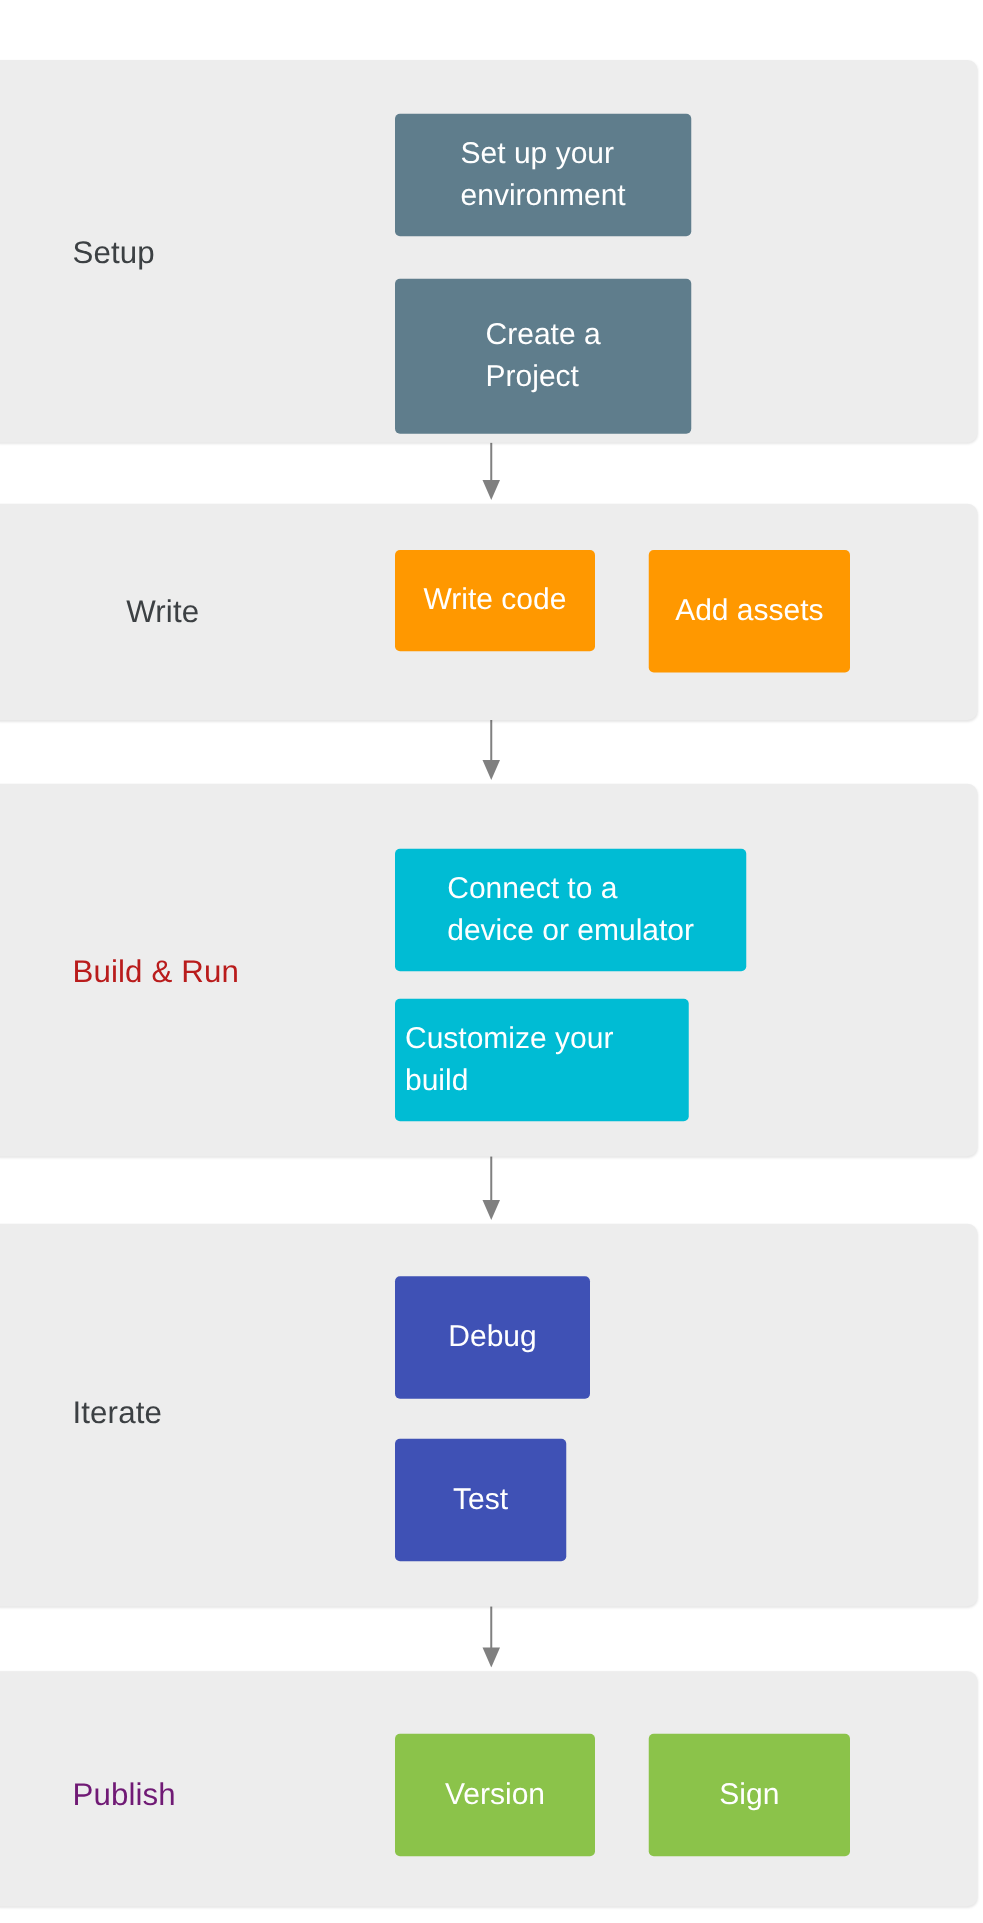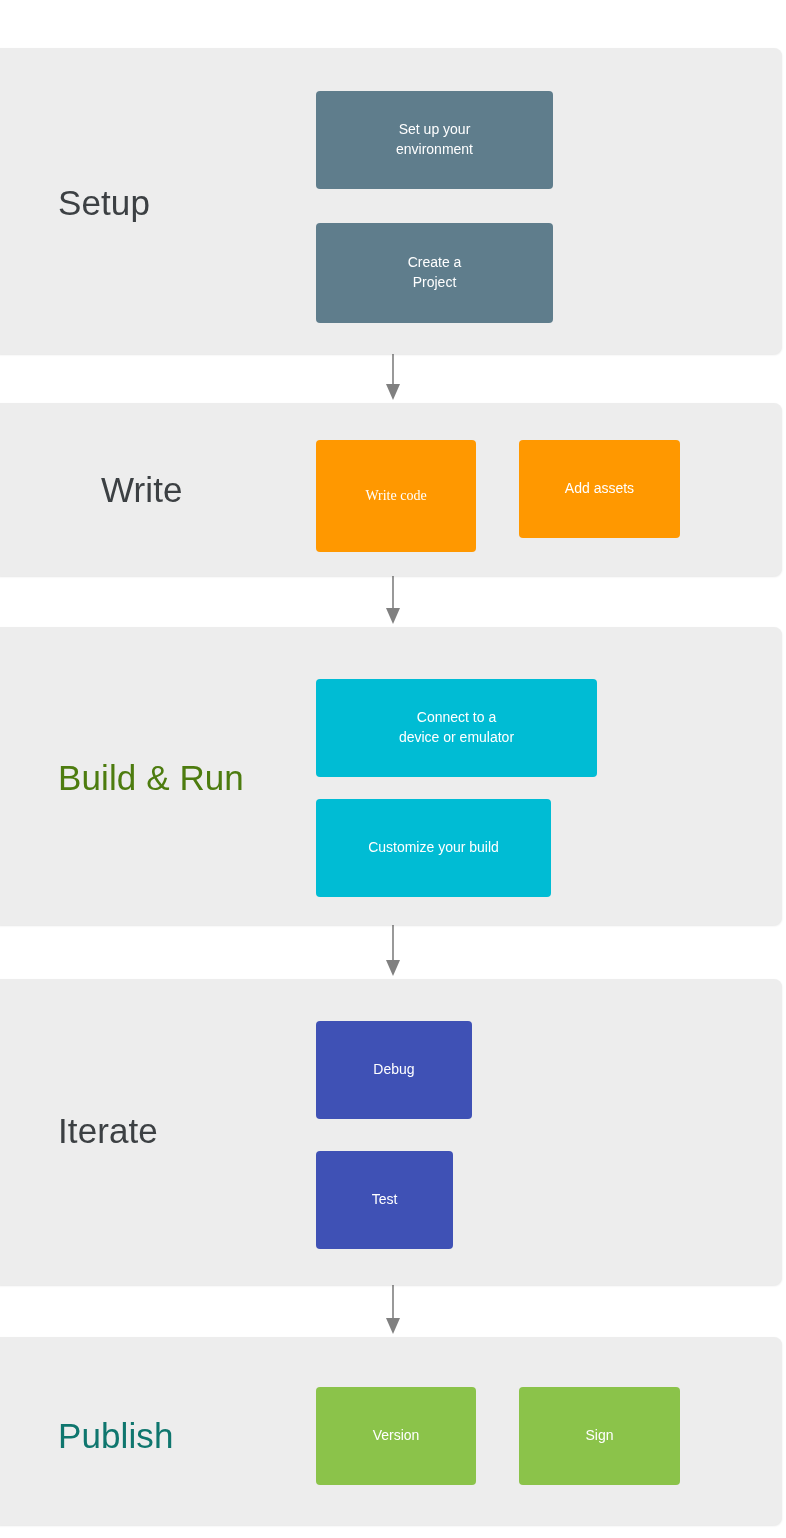--- a/index.html
+++ b/index.html
@@ -32,38 +32,37 @@
     width: 790px;
     background: #ededed;
     border-radius: 8px;
     box-shadow: 0 1px 2px rgba(0,0,0,0.10);
     box-sizing: border-box;
   }
 
   .stage-label {
     position: absolute;
     left: 58px;
-    font-size: 35px;
+    font-size: 25px;
     line-height: 1.15;
     color: #3c4043;
     white-space: nowrap;
     transform: translateY(-50%);
     letter-spacing: 0.1px;
   }
 
   
   .node {
     position: absolute;
     border-radius: 4px;
     color: #ffffff;
     display: flex;
     align-items: center;
     justify-content: center;
-    text-align: center;
-    font-size: 14px;
+    font-size: 24px;
     line-height: 1.42;
     box-sizing: border-box;
     padding: 4px 8px;
     white-space: pre-line;
   }
 
   
   .connector {
     position: absolute;
     left: 0;
@@ -88,32 +87,32 @@
       <polygon points="386,35 400,35 393,51" fill="#808080"></polygon>
     </svg>
     <svg class="connector" width="786" height="49" viewBox="0 0 786 49" style="top: 1285px;">
       <line x1="393" y1="0" x2="393" y2="34" stroke="#808080" stroke-width="1.6"></line>
       <polygon points="386,33 400,33 393,49" fill="#808080"></polygon>
     </svg>
     <div class="stage" style="left: -8px; top: 48px; width: 790px; height: 306px; background: rgb(237, 237, 237);"></div>
     <div class="stage-label" style="top: 203px; color: rgb(60, 64, 67);">Setup</div>
     <div class="node" style="left: 316px; top: 91px; width: 237px; height: 98px; background: rgb(95, 125, 140);">Set up your
 environment</div>
-    <div class="node" style="left: 316px; top: 223px; width: 237px; height: 100px; background: rgb(95, 125, 140);">Create a
+    <div class="node" style="left: 316px; top: 223px; width: 237px; height: 124px; background: rgb(95, 125, 140);">Create a
 Project</div>
     <div class="stage" style="left: -8px; top: 403px; width: 790px; height: 173px; background: rgb(237, 237, 237);"></div>
     <div class="stage-label" style="top: 490px; color: rgb(60, 64, 67); margin-left: 43px;">Write</div>
-    <div class="node" style="left: 316px; top: 440px; width: 160px; height: 112px; background: rgb(255, 152, 0); font-family: Liberation Serif, serif;">Write code</div>
+    <div class="node" style="left: 316px; top: 440px; width: 160px; height: 81px; background: rgb(255, 152, 0);">Write code</div>
     <div class="node" style="left: 519px; top: 440px; width: 161px; height: 98px; background: rgb(255, 152, 0);">Add assets</div>
     <div class="stage" style="left: -8px; top: 627px; width: 790px; height: 298px; background: rgb(237, 237, 237);"></div>
-    <div class="stage-label" style="top: 778px; color: #4d7c0f;">Build &amp; Run</div>
+    <div class="stage-label" style="top: 778px; color: #b91c1c;">Build &amp; Run</div>
     <div class="node" style="left: 316px; top: 679px; width: 281px; height: 98px; background: rgb(0, 188, 212);">Connect to a
 device or emulator</div>
     <div class="node" style="left: 316px; top: 799px; width: 235px; height: 98px; background: rgb(0, 188, 212);">Customize your build</div>
     <div class="stage" style="left: -8px; top: 979px; width: 790px; height: 306px; background: rgb(237, 237, 237);"></div>
     <div class="stage-label" style="top: 1131px; color: rgb(60, 64, 67);">Iterate</div>
     <div class="node" style="left: 316px; top: 1021px; width: 156px; height: 98px; background: rgb(63, 81, 181);">Debug</div>
     <div class="node" style="left: 316px; top: 1151px; width: 137px; height: 98px; background: rgb(63, 81, 181);">Test</div>
     <div class="stage" style="left: -8px; top: 1337px; width: 790px; height: 188px; background: rgb(237, 237, 237);"></div>
-    <div class="stage-label" style="top: 1436px; color: #0f766e;">Publish</div>
+    <div class="stage-label" style="top: 1436px; color: #701a75;">Publish</div>
     <div class="node" style="left: 316px; top: 1387px; width: 160px; height: 98px; background: rgb(139, 195, 74);">Version</div>
     <div class="node" style="left: 519px; top: 1387px; width: 161px; height: 98px; background: rgb(139, 195, 74);">Sign</div>
   </div>
 
 </body></html>

